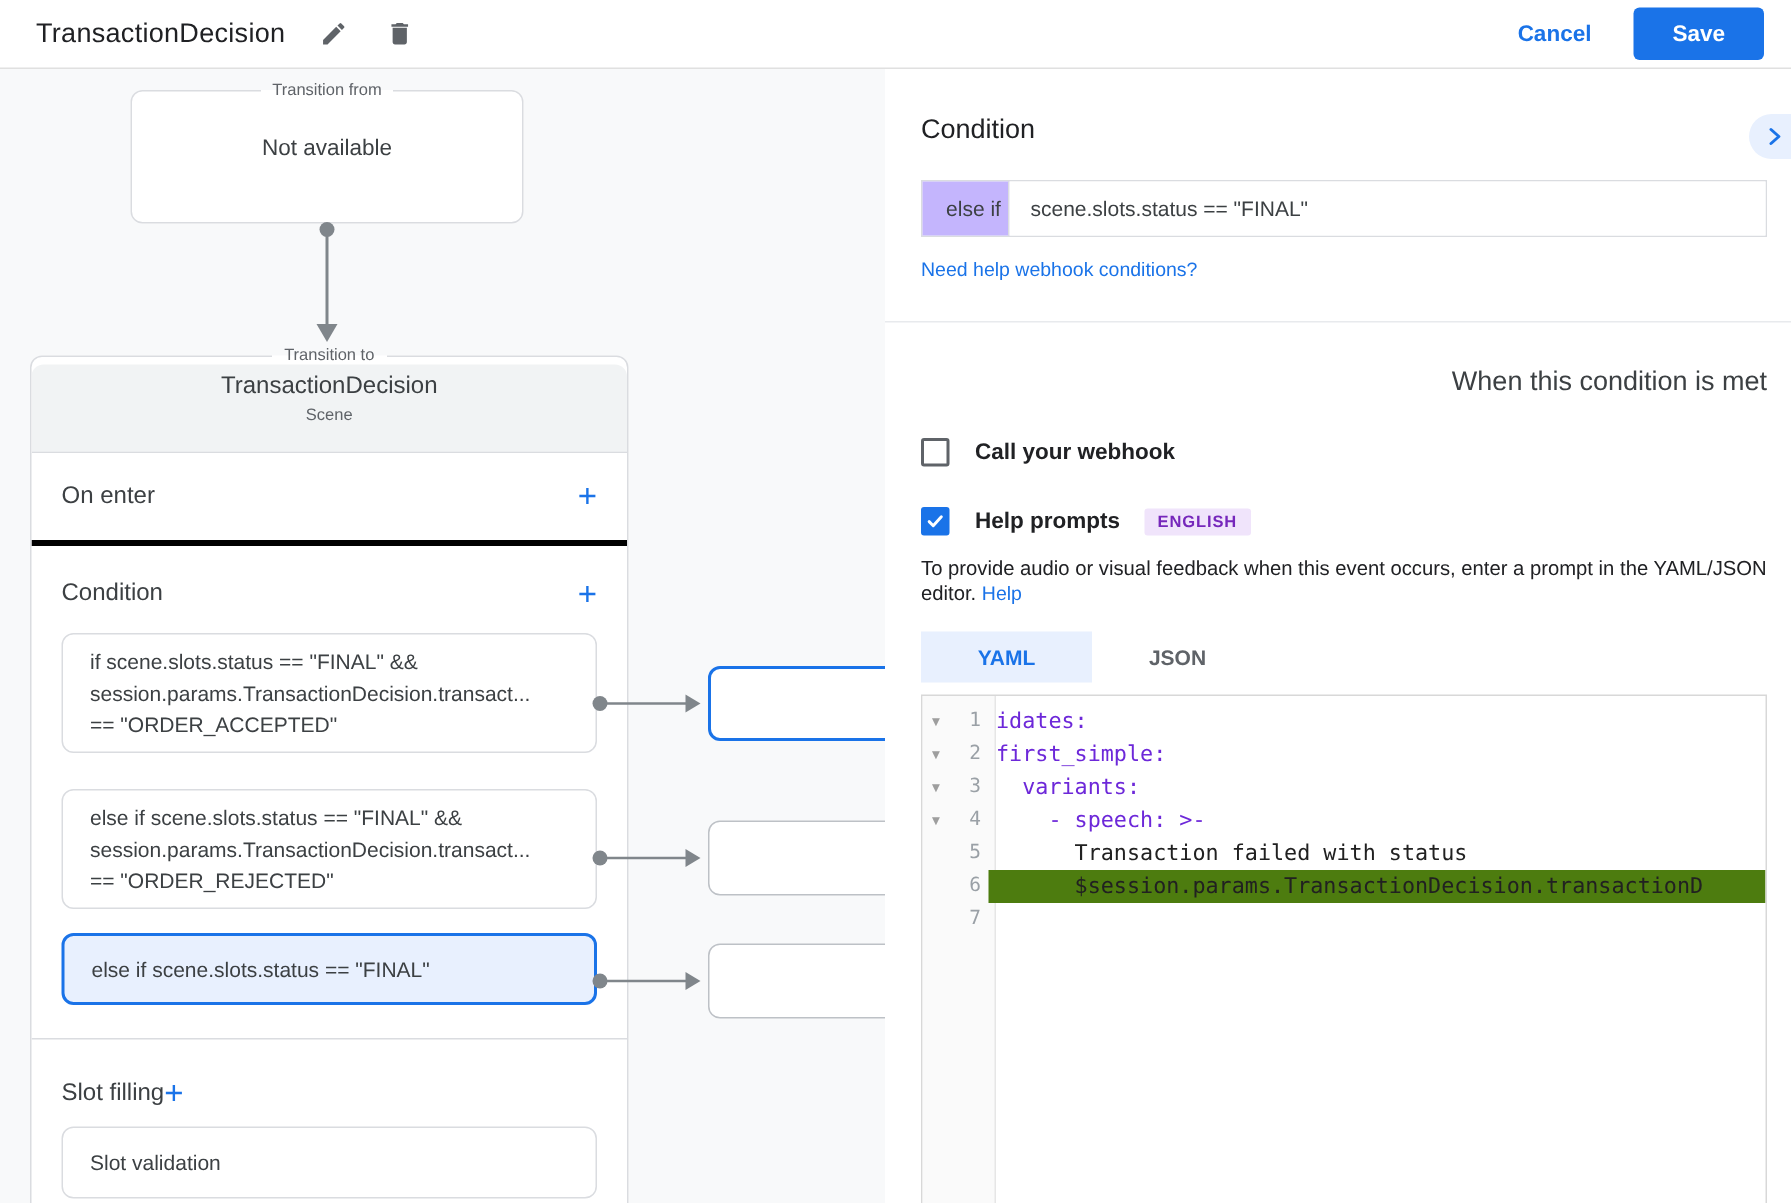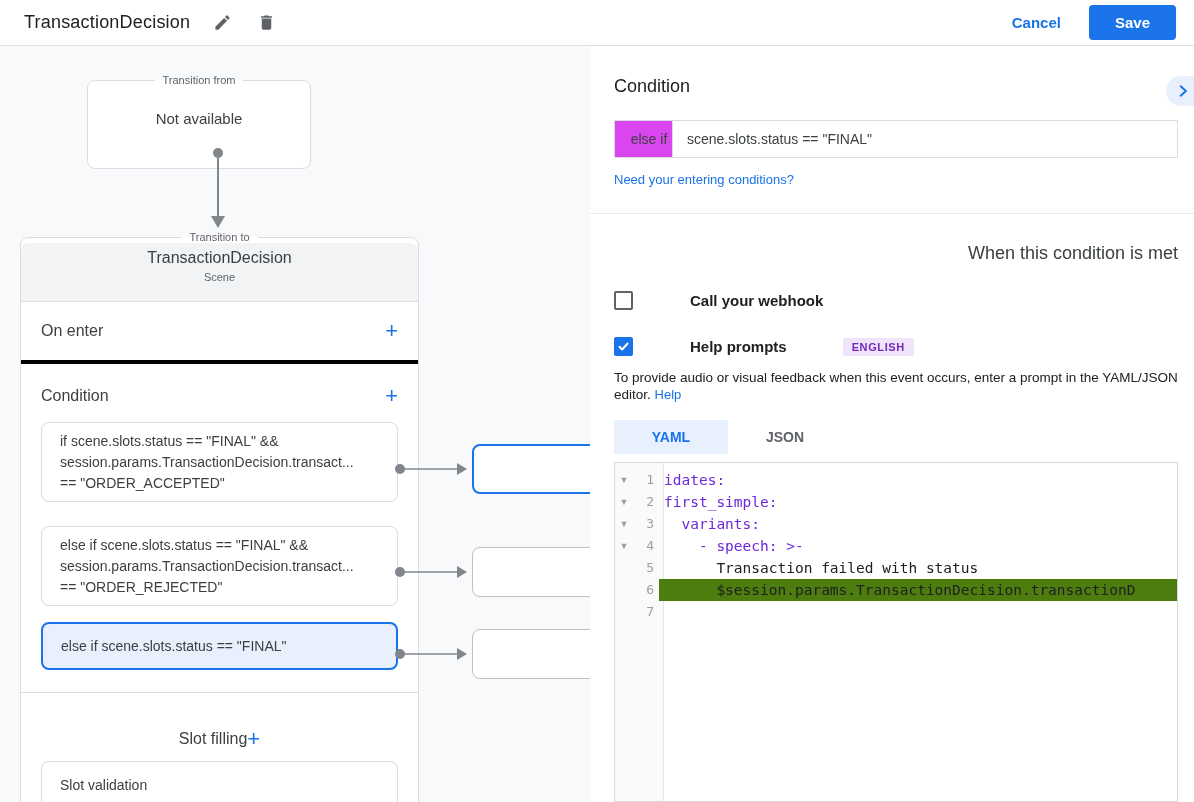--- a/index.html
+++ b/index.html
@@ -23,21 +23,21 @@
 
   
   .diagram { position:absolute; left:0; top:46px; width:590px; height:756px;
     background:#f8f9fa; overflow:hidden; }
   .connectors { position:absolute; left:0; top:0; pointer-events:none; z-index:5; }
 
   fieldset.node { border:1px solid #dadce0; border-radius:8px; background:#fff;
     min-width:0; position:absolute; }
   fieldset.node legend { margin:0 auto; padding:0 8px; font-size:11px; color:#5f6368; }
 
-  .from-box { left:87px; top:28px; width:224px; height:95px; }
+  .from-box { left:87px; top:8px; width:262px; height:95px; }
   .from-box .node-status { text-align:center; margin-top:24px; font-size:15px; color:#3c4043; }
 
   .scene-card { left:20px; top:185px; width:399px; height:640px; overflow:hidden; }
   .scene-header { margin-top:-13px; height:72px; background:#f1f3f4;
     border-bottom:1px solid #dadce0; border-radius:7px 7px 0 0;
     display:flex; flex-direction:column; align-items:center; justify-content:center; gap:4px; }
   .scene-title { font-size:16px; color:#3c4043; }
   .scene-subtitle { font-size:11px; color:#5f6368; }
   .card-row { height:62px; display:flex; align-items:center; justify-content:space-between;
     padding:0 20px; border-bottom:4px solid #000000; }
@@ -47,49 +47,49 @@
   .section-label-row { display:flex; align-items:center; justify-content:space-between;
     padding:0 20px; margin-top:18px; height:28px; }
   .cond-box { margin:0 20px; border:1px solid #dadce0; border-radius:8px; background:#fff;
     padding:8px 18px; cursor:pointer; }
   .cond-box .cline { font-size:14px; color:#3c4043; line-height:21px; white-space:nowrap; overflow:hidden; }
   .cond-box.first { margin-top:12px; height:80px; }
   .cond-box.second { margin-top:24px; height:80px; }
   .cond-box.selected { margin-top:16px; height:48px; background:#e8f0fe;
     border:2px solid #1a73e8; display:flex; align-items:center; }
   .card-divider { border-top:1px solid #dadce0; margin-top:22px; }
-  .slot-row { display:flex; align-items:center; justify-content:center;
-    padding:0 20px; margin-top:32px; height:28px; }
+  .slot-row { display:flex; align-items:center; justify-content:flex-start;
+    padding:0 20px; margin-top:22px; height:28px; }
   .slot-box { margin:8px 20px 12px; height:48px; border:1px solid #dadce0; border-radius:8px;
     background:#fff; display:flex; align-items:center; padding:0 18px;
     font-size:14px; color:#3c4043; cursor:pointer; }
 
   .target-box { position:absolute; left:472px; width:134px; height:50px;
     background:#fff; border:1px solid #bdc1c6; border-radius:8px; cursor:pointer; }
   .target-box.active { border:2px solid #1a73e8; }
   .tb-a { top:398px; } .tb-b { top:501px; } .tb-c { top:583px; }
 
   
   .panel { position:absolute; left:590px; top:46px; width:604px; height:756px;
     background:#fff; padding:0 16px 0 24px; z-index:10; }
   .panel-h2 { margin-top:30px; font-size:18px; font-weight:400; color:#202124; }
   .collapse-pill { position:absolute; right:0; top:30px; width:28px; height:30px;
     background:#e8f0fe; border:none; border-radius:15px 0 0 15px; cursor:pointer;
     display:flex; align-items:center; justify-content:center; padding-left:6px; }
   .cond-input-group { margin-top:23px; height:38px; display:flex; align-items:stretch;
     border:1px solid #dadce0; background:#fff; }
-  .cond-prefix { width:58px; background:#d946ef; border-right:1px solid #dadce0;
+  .cond-prefix { width:58px; background:#c4b5fd; border-right:1px solid #dadce0;
     display:flex; align-items:center; justify-content:center; font-size:14px; color:#3c4043;padding-left:11px; }
   .cond-input { flex:1; border:none; outline:none; font-size:14px; color:#3c4043;
     padding:0 14px; font-family:inherit; }
   .link { color:#1a73e8; font-size:13px; text-decoration:none; cursor:pointer; }
   .help-link { display:inline-block; margin-top:14px; }
   .panel-divider { margin:25px -16px 0 -24px; border-top:1px solid #e8eaed; }
   .panel-h3 { margin-top:29px; font-size:18px; font-weight:400; color:#3c4043;text-align:right; }
-  .check-row { display:flex; align-items:center; margin-top:27px;gap:40px; }
+  .check-row { display:flex; align-items:center; margin-top:27px; }
   .checkbox { width:19px; height:19px; border:2px solid #5f6368; border-radius:2px;
     background:#fff; cursor:pointer; flex:none; }
   .checkbox.checked { background:#1a73e8; border-color:#1a73e8;
     display:flex; align-items:center; justify-content:center; }
   .check-label { margin-left:17px; font-size:15px; font-weight:700; color:#202124; }
   .lang-badge { margin-left:16px; background:#f0e4fb; color:#7627bb; font-size:11px;
     font-weight:700; letter-spacing:.6px; padding:3px 9px; border-radius:2px; }
   .hint { margin-top:13px; font-size:13.5px; line-height:17px; color:#202124; max-width:575px; }
   .tabs { margin-top:17px; display:flex; }
   .tab { width:114px; height:34px; display:flex; align-items:center; justify-content:center;
@@ -215,21 +215,21 @@
       </svg>
   </button>
 
   <h2 class="panel-h2">Condition</h2>
 
   <div class="cond-input-group">
     <span class="cond-prefix">else if</span>
     <input class="cond-input" type="text" value="scene.slots.status == &quot;FINAL&quot;" style="">
   </div>
 
-  <a class="link help-link">Need your entering conditions?</a>
+  <a class="link help-link">Need help webhook conditions?</a>
 
   <div class="panel-divider"></div>
 
   <h3 class="panel-h3">When this condition is met</h3>
 
   <div class="check-row">
     <span class="checkbox"></span>
     <span class="check-label">Call your webhook</span>
   </div>
 

